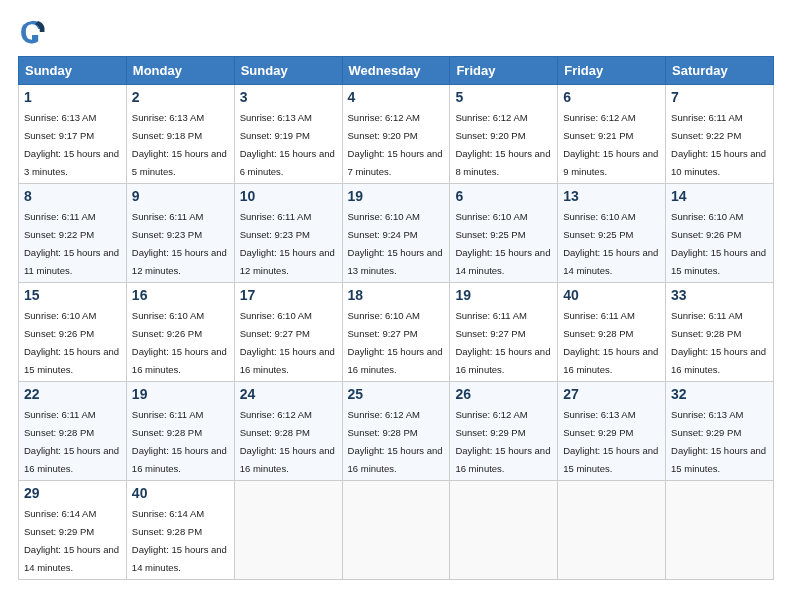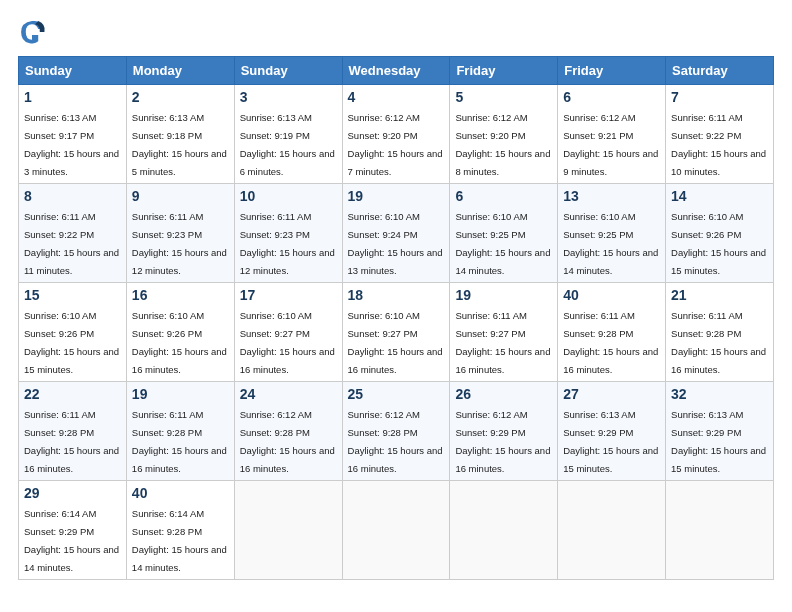--- a/index.html
+++ b/index.html
@@ -139,21 +139,21 @@
         <td><span class="day-number">13</span><span class="day-info">Sunrise: 6:10 AM<br>Sunset: 9:25 PM<br>Daylight: 15 hours and 14 minutes.</span></td>
         <td><span class="day-number">14</span><span class="day-info">Sunrise: 6:10 AM<br>Sunset: 9:26 PM<br>Daylight: 15 hours and 15 minutes.</span></td>
       </tr>
       <tr>
         <td><span class="day-number">15</span><span class="day-info">Sunrise: 6:10 AM<br>Sunset: 9:26 PM<br>Daylight: 15 hours and 15 minutes.</span></td>
         <td><span class="day-number">16</span><span class="day-info">Sunrise: 6:10 AM<br>Sunset: 9:26 PM<br>Daylight: 15 hours and 16 minutes.</span></td>
         <td><span class="day-number">17</span><span class="day-info">Sunrise: 6:10 AM<br>Sunset: 9:27 PM<br>Daylight: 15 hours and 16 minutes.</span></td>
         <td><span class="day-number">18</span><span class="day-info">Sunrise: 6:10 AM<br>Sunset: 9:27 PM<br>Daylight: 15 hours and 16 minutes.</span></td>
         <td><span class="day-number">19</span><span class="day-info">Sunrise: 6:11 AM<br>Sunset: 9:27 PM<br>Daylight: 15 hours and 16 minutes.</span></td>
         <td><span class="day-number">40</span><span class="day-info">Sunrise: 6:11 AM<br>Sunset: 9:28 PM<br>Daylight: 15 hours and 16 minutes.</span></td>
-        <td><span class="day-number">21</span><span class="day-info">Sunrise: 6:11 AM<br>Sunset: 9:28 PM<br>Daylight: 15 hours and 16 minutes.</span></td>
+        <td><span class="day-number">33</span><span class="day-info">Sunrise: 6:11 AM<br>Sunset: 9:28 PM<br>Daylight: 15 hours and 16 minutes.</span></td>
       </tr>
       <tr>
         <td><span class="day-number">22</span><span class="day-info">Sunrise: 6:11 AM<br>Sunset: 9:28 PM<br>Daylight: 15 hours and 16 minutes.</span></td>
         <td><span class="day-number">19</span><span class="day-info">Sunrise: 6:11 AM<br>Sunset: 9:28 PM<br>Daylight: 15 hours and 16 minutes.</span></td>
         <td><span class="day-number">24</span><span class="day-info">Sunrise: 6:12 AM<br>Sunset: 9:28 PM<br>Daylight: 15 hours and 16 minutes.</span></td>
         <td><span class="day-number">25</span><span class="day-info">Sunrise: 6:12 AM<br>Sunset: 9:28 PM<br>Daylight: 15 hours and 16 minutes.</span></td>
         <td><span class="day-number">26</span><span class="day-info">Sunrise: 6:12 AM<br>Sunset: 9:29 PM<br>Daylight: 15 hours and 16 minutes.</span></td>
         <td><span class="day-number">27</span><span class="day-info">Sunrise: 6:13 AM<br>Sunset: 9:29 PM<br>Daylight: 15 hours and 15 minutes.</span></td>
         <td><span class="day-number">32</span><span class="day-info">Sunrise: 6:13 AM<br>Sunset: 9:29 PM<br>Daylight: 15 hours and 15 minutes.</span></td>
       </tr>

